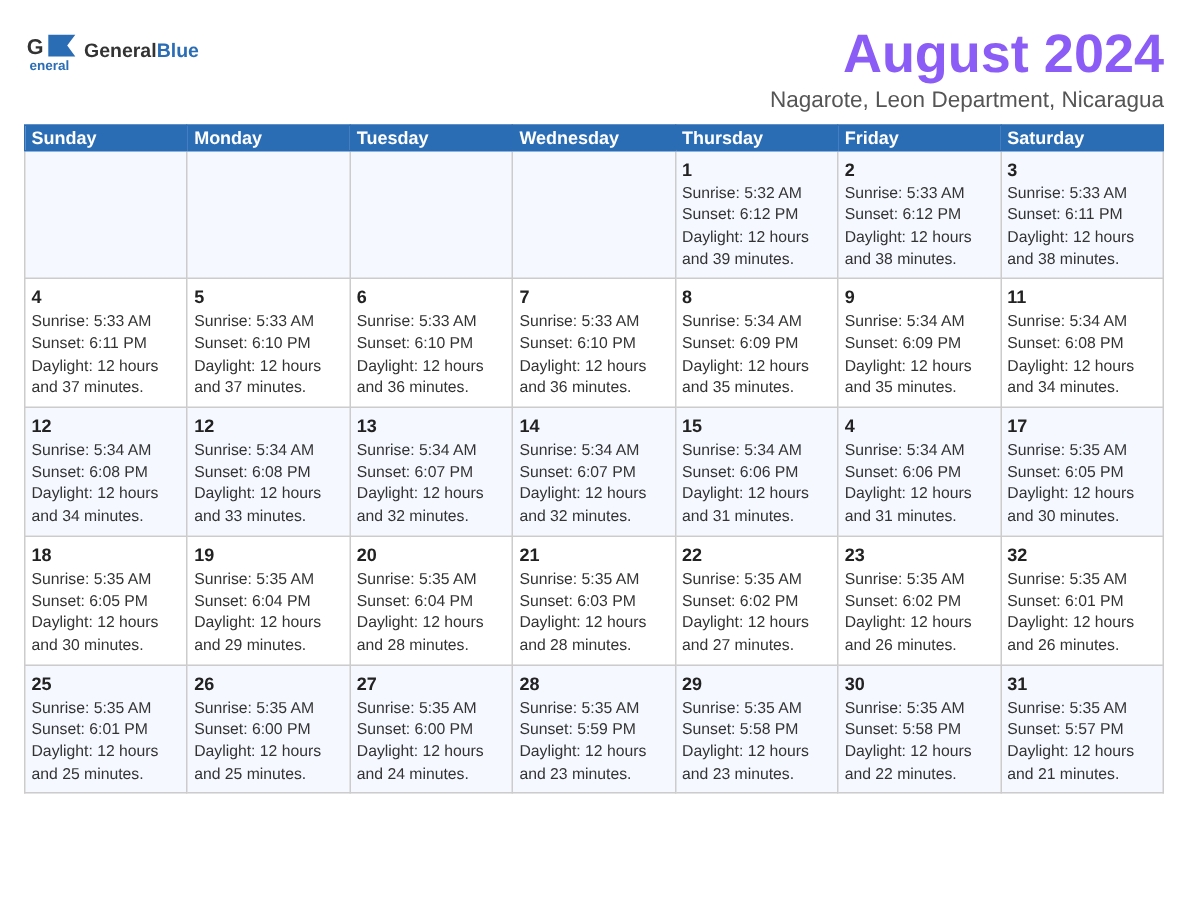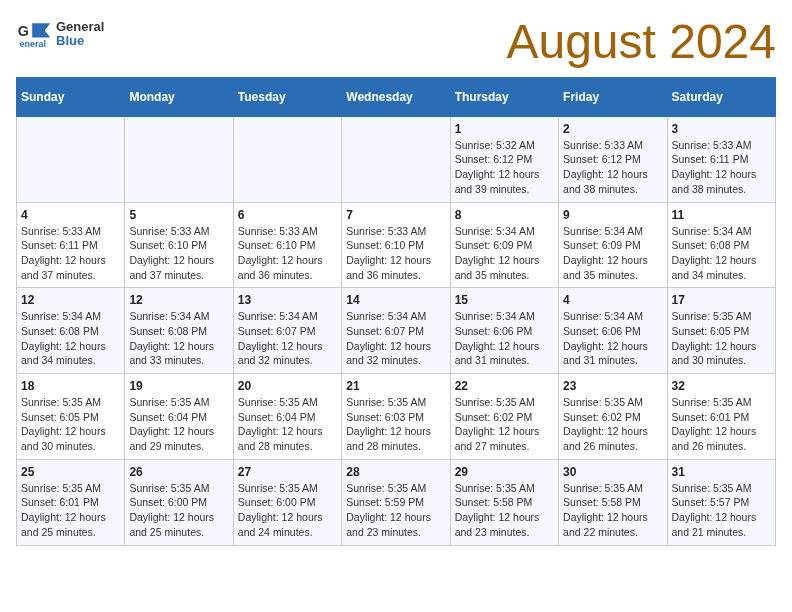--- a/index.html
+++ b/index.html
@@ -16,54 +16,54 @@
       justify-content: space-between;
       margin-bottom: 8px;
     }
     .logo {
       display: flex;
       align-items: center;
       gap: 4px;
     }
     .logo-text {
       display: flex;
-      flex-direction: column;
+      flex-direction: row;
       font-size: 13px;
       font-weight: bold;
       line-height: 1.1;
     }
     .logo-text .general { color: #333; }
     .logo-text .blue { color: #2a6db5; }
     .logo-icon {
       width: 36px;
       height: 36px;
     }
     .title-block {
       text-align: right;
     }
     .main-title {
-      font-size: 48px;
-      font-weight: normal;
-      color: #a16207;
+      font-size: 36px;
+      font-weight: bold;
+      color: #8b5cf6;
       line-height: 1.1;
     }
     .subtitle {
       font-size: 15px;
       color: #555;
       margin-top: 2px;
     }
     .calendar-table {
       width: 100%;
       border-collapse: collapse;
       font-size: 11px;
     }
     .calendar-table thead tr th {
       background-color: #2a6db5;
       color: #fff;
-      padding: 12px 4px;
+      padding: 1px 4px;
       text-align: left;
       font-size: 12px;
       font-weight: bold;
       border: 1px solid #2a6db5;
     }
     .calendar-table tbody tr td {
       vertical-align: top;
       padding: 5px 4px;
       border: 1px solid #ccc;
       width: calc(100% / 7);
@@ -104,20 +104,21 @@
 
       <text x="4" y="34" font-family="Arial" font-size="10" font-weight="bold" fill="#2a6db5">eneral</text>
     </svg>
     <div class="logo-text">
       <span class="general">General</span>
       <span class="blue">Blue</span>
     </div>
   </div>
   <div class="title-block">
     <div class="main-title">August 2024</div>
+    <div class="subtitle">Nagarote, Leon Department, Nicaragua</div>
   </div>
 </div>
 
 <table class="calendar-table">
   <thead>
     <tr>
     <th>Sunday</th>
         <th>Monday</th>
         <th>Tuesday</th>
         <th>Wednesday</th>

